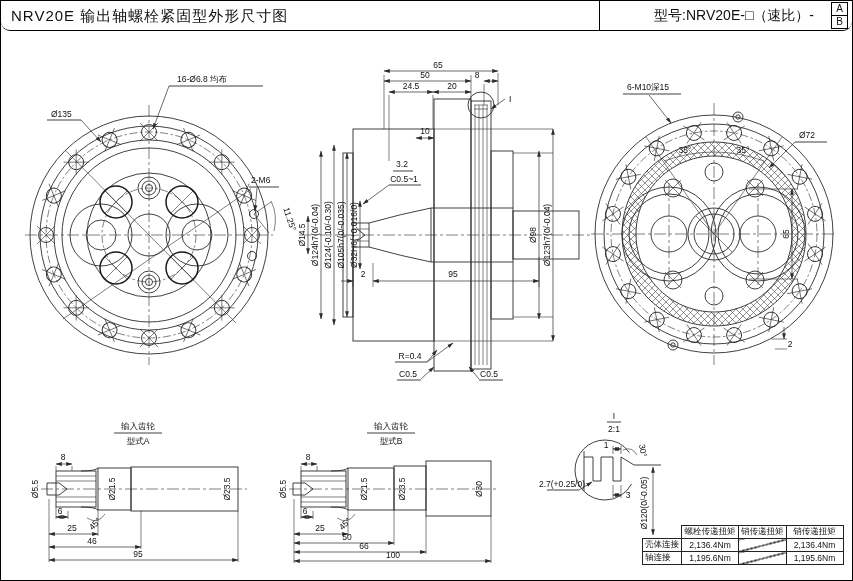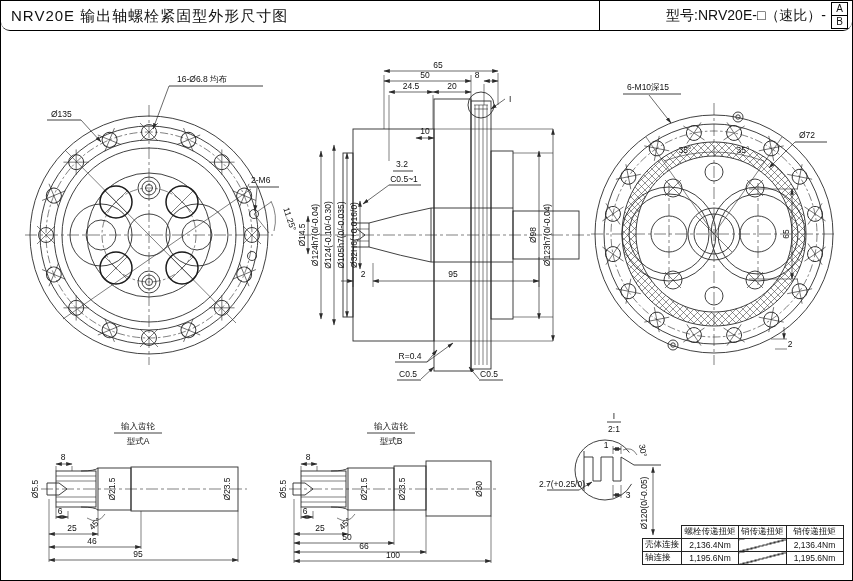--- a/index.html
+++ b/index.html
@@ -3,21 +3,21 @@
 <meta charset="utf-8">
 <style>
   html,body{margin:0;padding:0;background:#e8e8e8;}
   .page{position:relative;width:853px;height:581px;background:#fff;border:1px solid #000;
         box-sizing:border-box;font-family:"Liberation Sans",sans-serif;overflow:hidden;color:#111;}
   
   .titlebar{position:absolute;left:0;top:0;width:100%;height:30px;border-bottom:1px solid #000;
             display:flex;box-sizing:border-box;border-radius:9px;}
   .tb-left{flex:1;font-size:15px;line-height:29px;padding-left:10px;letter-spacing:1px;}
   .tb-right{width:253px;border-left:1px solid #000;display:flex;align-items:center;
-            justify-content:flex-end;gap:5px;font-size:14px;padding-right:4px;box-sizing:border-box;}
+            justify-content:flex-end;gap:17px;font-size:14px;padding-right:4px;box-sizing:border-box;}
   .ab-box{display:flex;flex-direction:column;border:1px solid #000;}
   .ab-box span{width:15px;height:12px;line-height:12px;text-align:center;font-size:10px;display:block;}
   .ab-box span:first-child{border-bottom:1px solid #000;}
   
   svg{position:absolute;left:0;top:0;}
   .ln{stroke:#2b2b2b;stroke-width:0.9;fill:none;}
   .lt{stroke:#2b2b2b;stroke-width:0.6;fill:none;}
   .lk{stroke:#1c1c1c;stroke-width:1.5;fill:none;}
   .cl{stroke:#2b2b2b;stroke-width:0.6;fill:none;stroke-dasharray:12 3 3 3;}
   .dd{stroke:#2b2b2b;stroke-width:0.6;fill:none;stroke-dasharray:8 2.5 2.5 2.5;}

